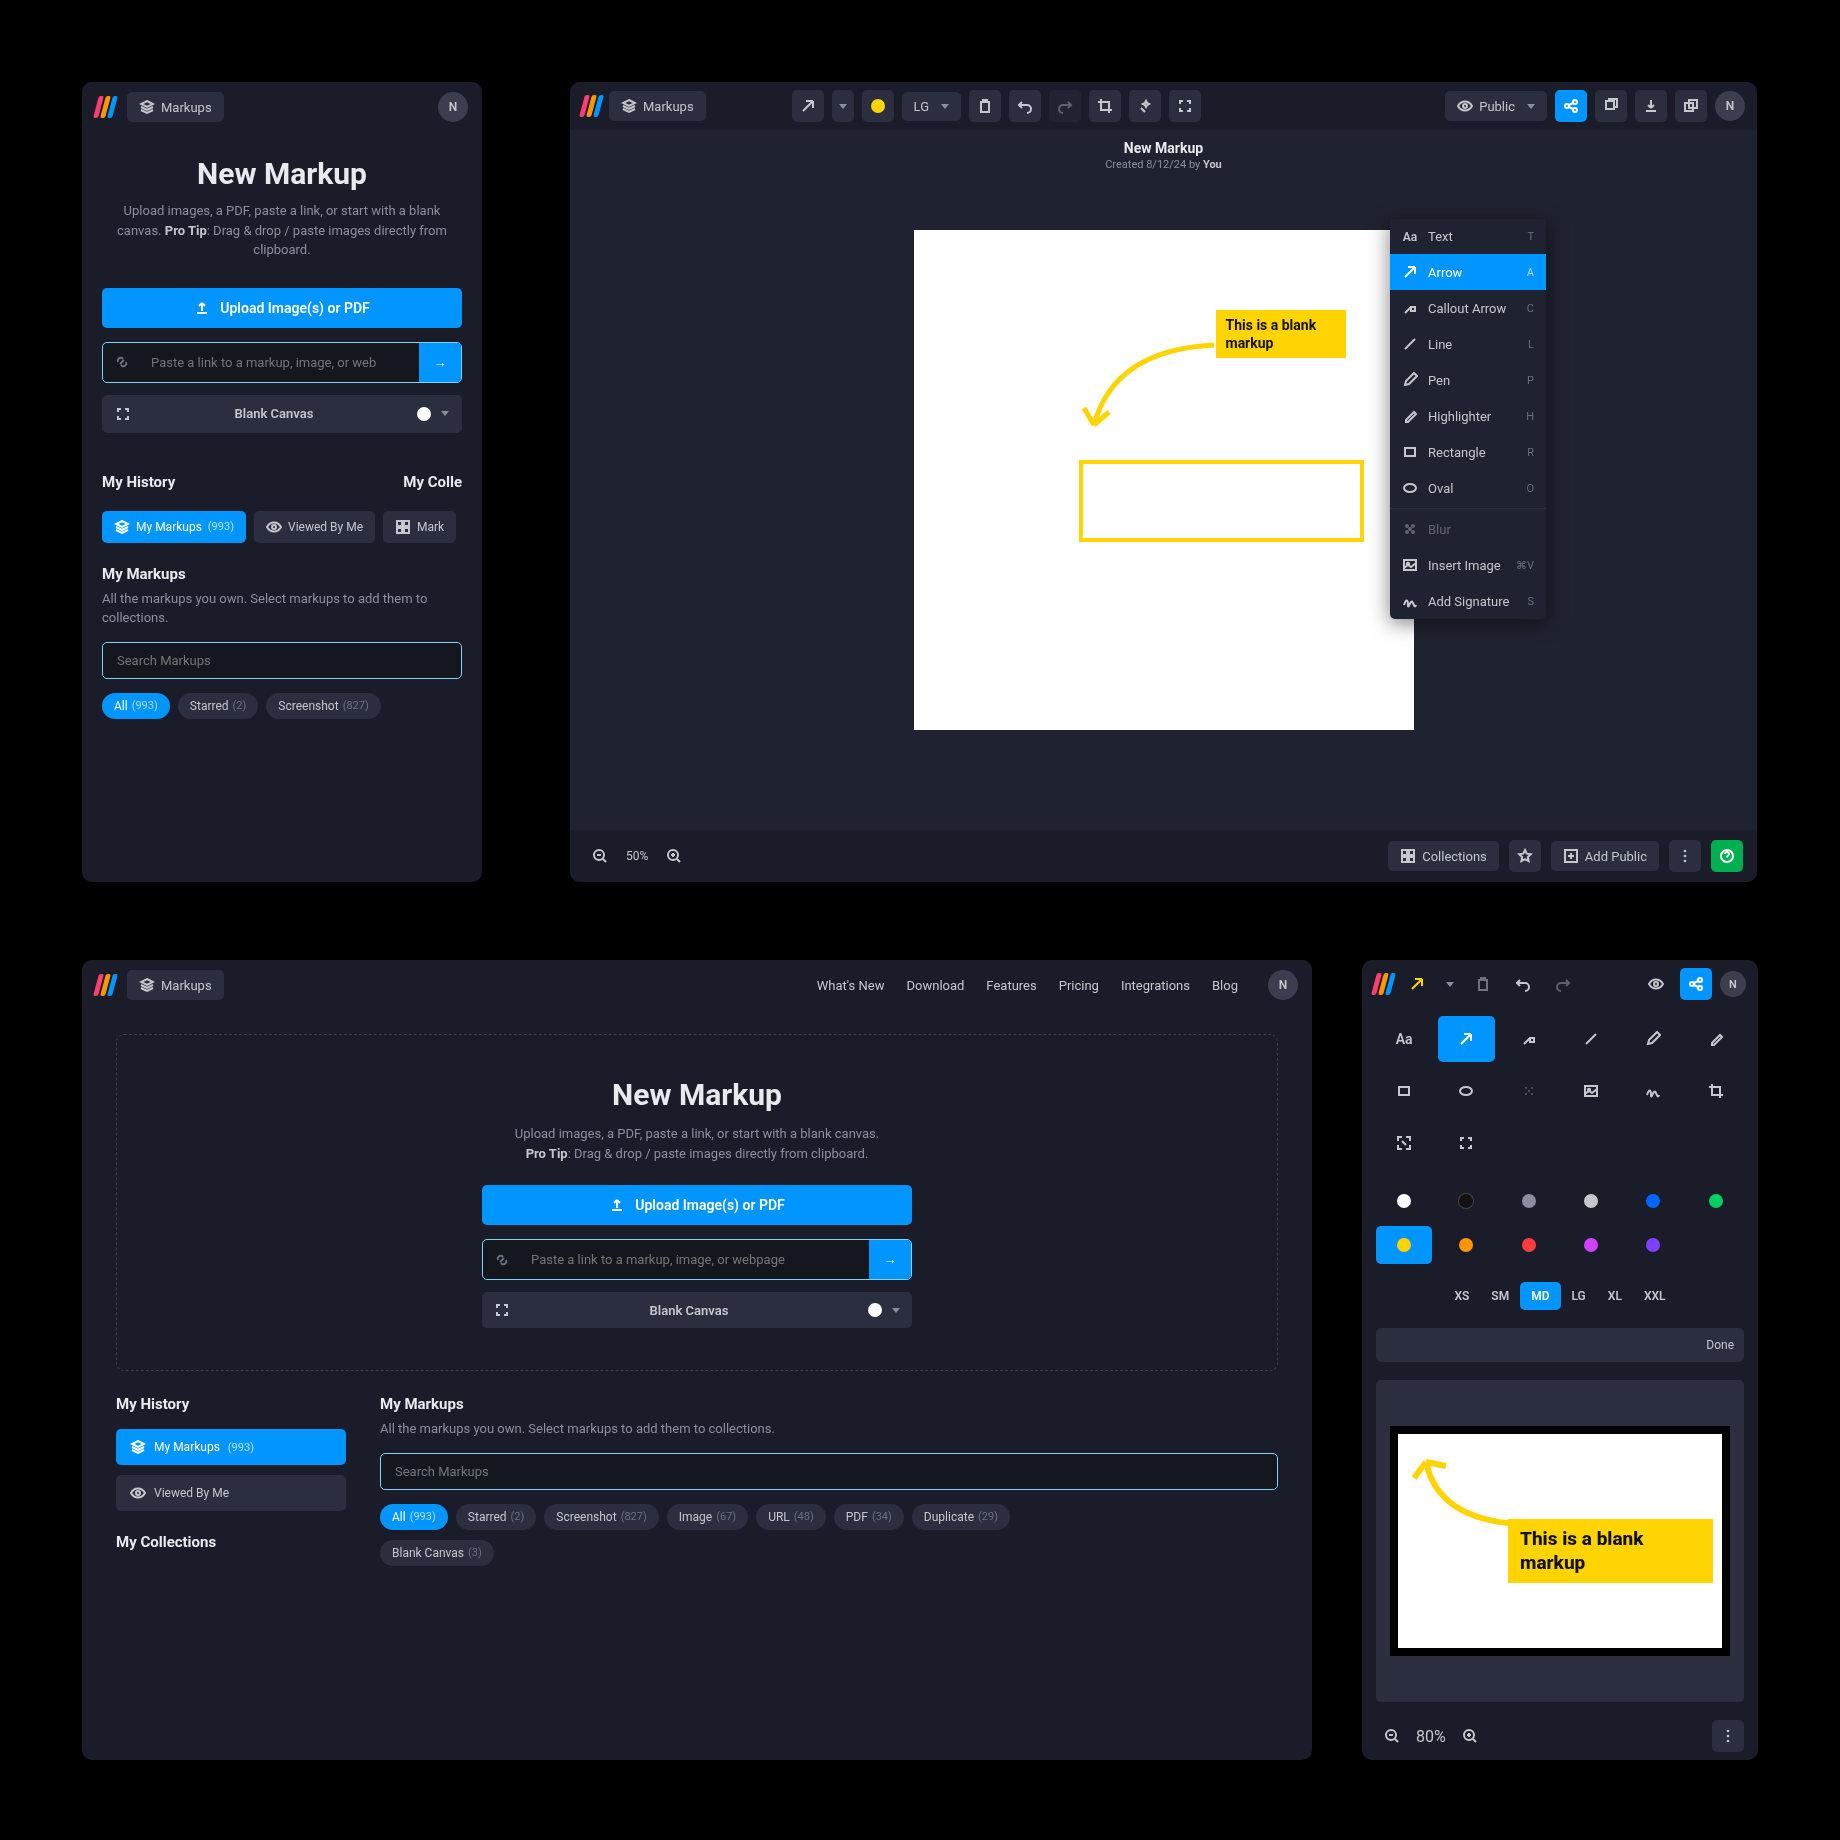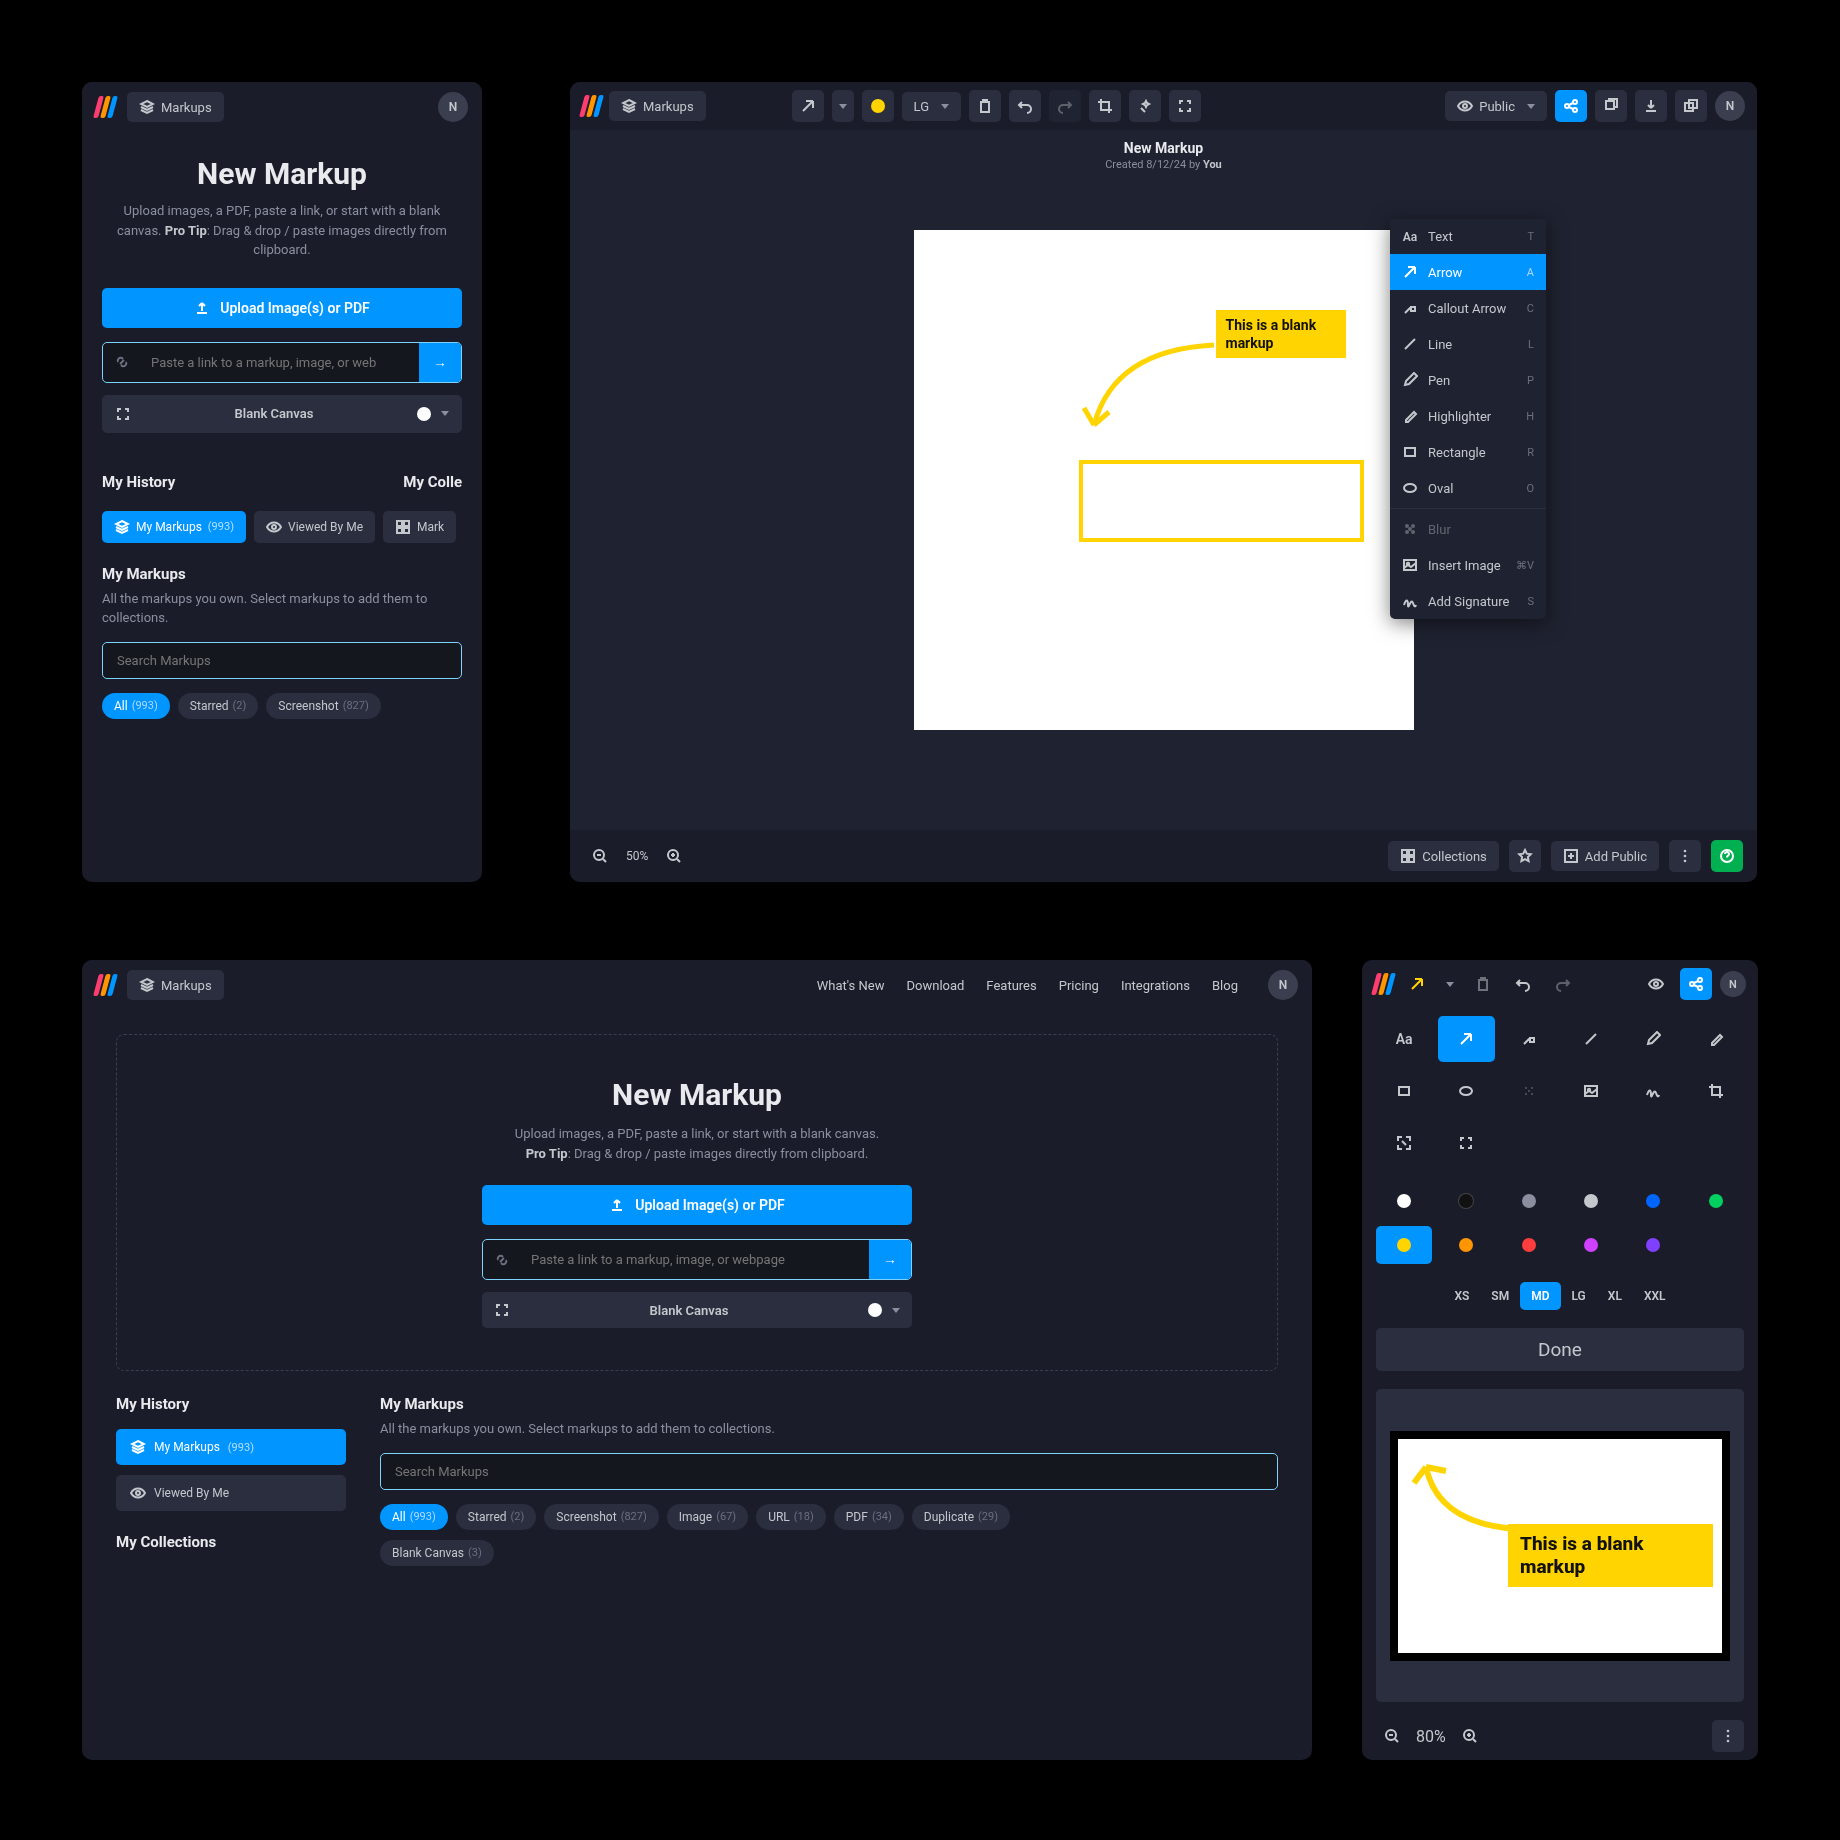--- a/index.html
+++ b/index.html
@@ -74,21 +74,21 @@
 #p4 .tcell{height:46px;display:flex;align-items:center;justify-content:center;border-radius:5px;cursor:pointer}
 #p4 .tcell.active{background:#0095ff}
 #p4 .tcell.disabled{opacity:.35}
 #p4 .colorgrid{display:grid;grid-template-columns:repeat(6,1fr);gap:6px;padding:8px 14px}
 #p4 .cswatch{height:38px;display:flex;align-items:center;justify-content:center;border-radius:5px;cursor:pointer}
 #p4 .cswatch.active{background:#0095ff}
 #p4 .cswatch span{width:14px;height:14px;border-radius:50%}
 #p4 .sizes{display:flex;justify-content:center;padding:10px 14px}
 #p4 .sz{padding:7px 11px;border-radius:5px;font-size:12px;font-weight:600;cursor:pointer}
 #p4 .sz.active{background:#0095ff;color:#fff}
-#p4 .done{margin:8px 14px;background:#2a2e3f;padding:10px;border-radius:5px;text-align:center;font-size:19px}
+#p4 .done{margin:8px 14px;background:#2a2e3f;padding:10px;border-radius:5px;text-align:right;font-size:12px}
 #p4 .mcanvas{flex:1;background:#2a2e3f;margin:10px 14px;border-radius:5px;display:flex;align-items:center;justify-content:center}
 #p4 .mcv{background:#fff;width:340px;height:230px;border:8px solid #000;position:relative}
 </style>
 </head>
 <body>
 
 <svg width="0" height="0" style="position:absolute">
 <defs>
 <g id="i-layers">
         <path d="M8 2l6 3-6 3-6-3 6-3zm-6 6l6 3 6-3m-12 3l6 3 6-3"></path>
@@ -604,21 +604,21 @@
       <div class="section-h">My Markups</div>
       <p class="desc">All the markups you own. Select markups to add them to collections.</p>
       <div class="input-row" style="margin-top:14px">
         <input style="padding: 10px 14px;" placeholder="Search Markups">
       </div>
       <div style="display:flex;gap:8px;margin-top:14px;flex-wrap:wrap" id="p3-filters">
           <span class="pill active">All <span class="cnt">(993)</span></span>
           <span class="pill ">Starred <span class="cnt">(2)</span></span>
           <span class="pill ">Screenshot <span class="cnt">(827)</span></span>
           <span class="pill ">Image <span class="cnt">(67)</span></span>
-          <span class="pill ">URL <span class="cnt">(18)</span></span>
+          <span class="pill ">URL <span class="cnt">(48)</span></span>
           <span class="pill ">PDF <span class="cnt">(34)</span></span>
           <span class="pill ">Duplicate <span class="cnt">(29)</span></span>
         </div>
       <div style="display:flex;gap:8px;margin-top:10px" id="p3-filters2">
           <span class="pill ">Blank Canvas <span class="cnt">(3)</span></span>
         </div>
     </div>
   </div>
 </div>
 

